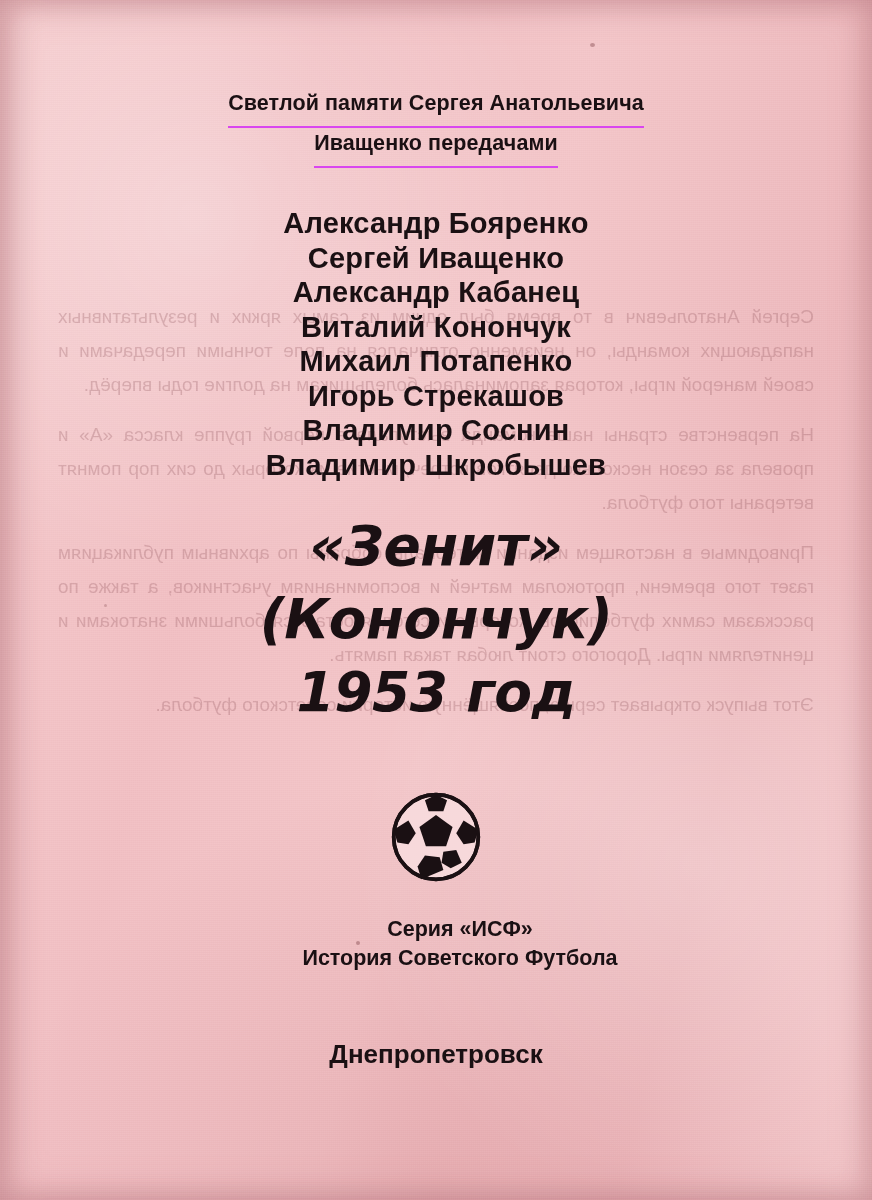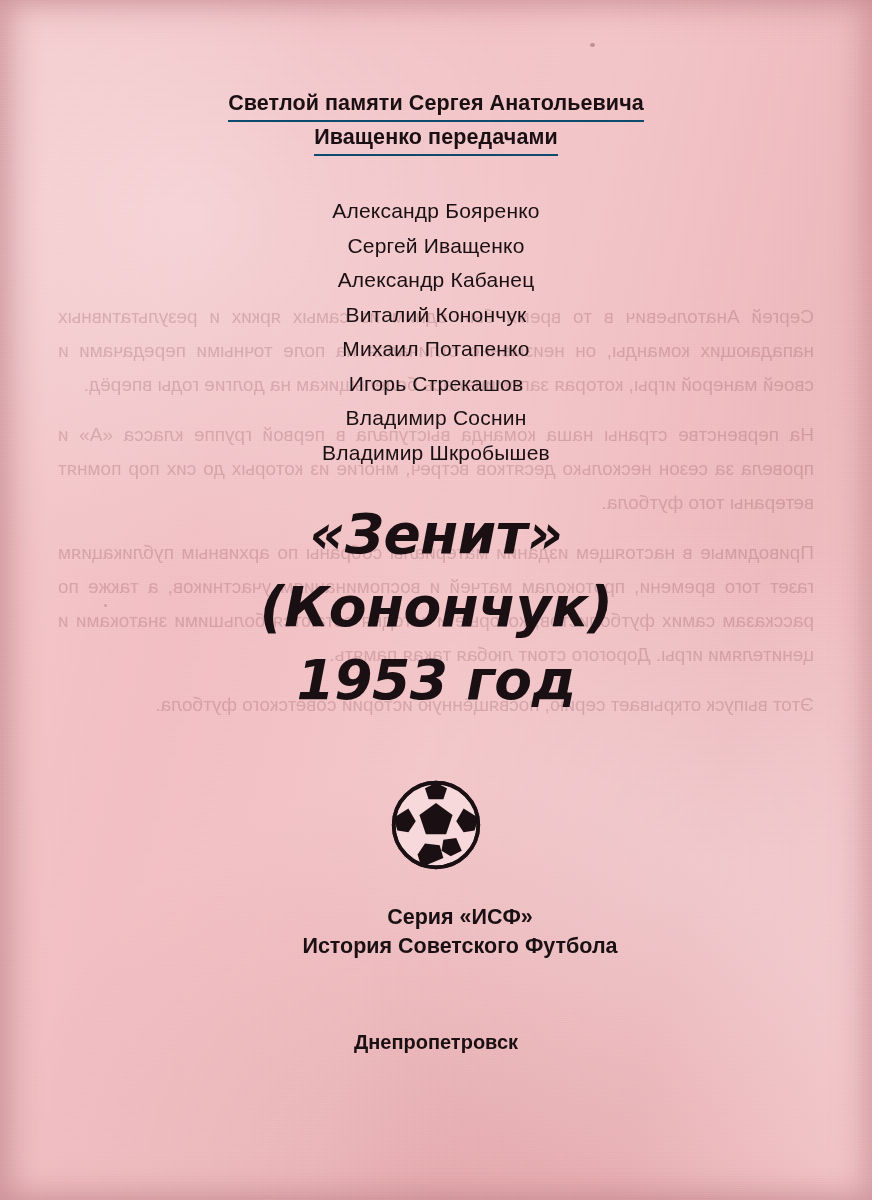--- a/index.html
+++ b/index.html
@@ -73,28 +73,28 @@
 
   .dedication {
     margin-top: 88px;
     font-size: 21.5px;
     font-weight: bold;
     line-height: 31px;
     letter-spacing: 0.1px;
   }
   .dedication .line {
     display: inline-block;
-    border-bottom: 2px solid #0c4a6e;
-    padding-bottom: 1px;
+    border-bottom: 2px solid #d946ef;
+    padding-bottom: 7px;
   }
 
   .names {
     margin-top: 38px;
-    font-size: 21px;
-    font-weight: normal;
+    font-size: 29px;
+    font-weight: bold;
     line-height: 34.5px;
     letter-spacing: 0.2px;
   }
   .names div { white-space: nowrap; }
 
   .title {
     margin-top: 28px;
     font-family: "DejaVu Sans", sans-serif;
     font-weight: bold;
     font-style: italic;
@@ -114,21 +114,21 @@
   .series {
     margin-top: 28px;
     font-size: 21.5px;
     font-weight: bold;
     line-height: 29px;
     padding-left: 48px;
   }
 
   .imprint {
     margin-top: 66px;
-    font-size: 20px;
+    font-size: 26px;
     font-weight: bold;
     line-height: 31px;
   }
 
   .speck {
     position: absolute;
     background: rgba(120,60,66,0.40);
     border-radius: 50%;
     pointer-events: none;
     z-index: 6;

